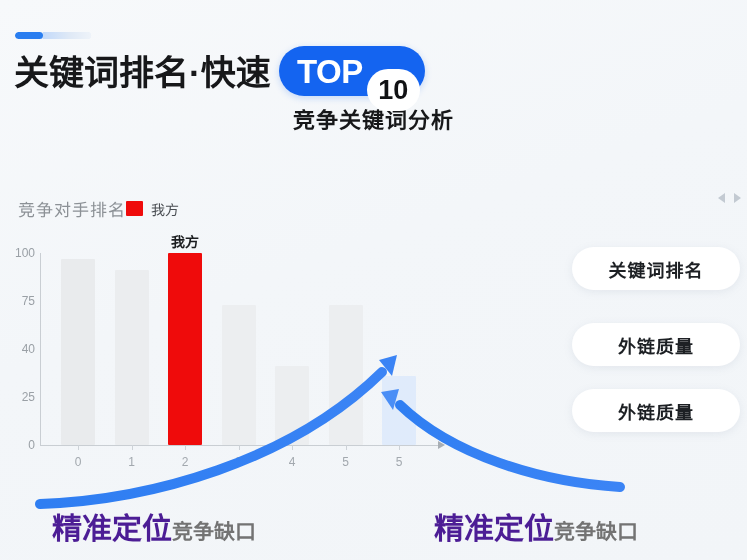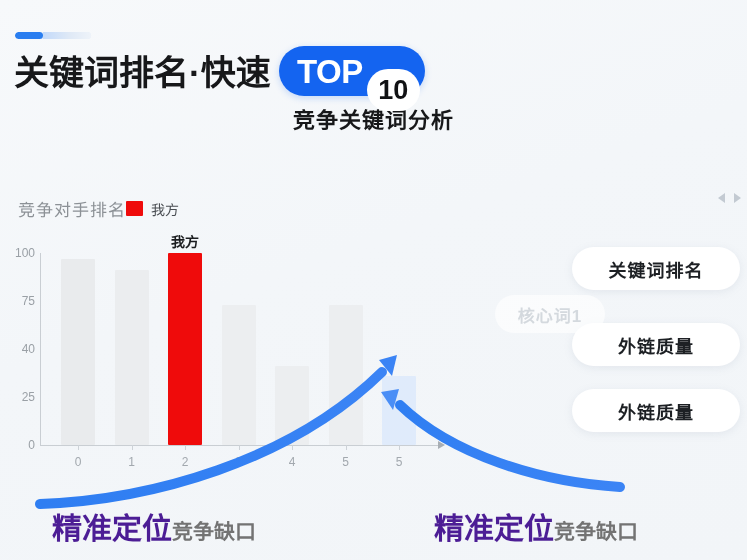--- a/index.html
+++ b/index.html
@@ -386,21 +386,20 @@
 <div id="dimension-panel">
   <div id="dimension-header">
     <span class="tri-left"></span>
     <span class="tri-right"></span>
   </div>
   <div id="pills-container">
       <div class="dim-pill" style="top: 62px;">关键词排名</div>
       <div class="dim-pill" style="top: 138px;">外链质量</div>
       <div class="dim-pill" style="top: 204px;">外链质量</div>
     </div>
-  <div id="ghost-pill">核心词1</div>
 </div>
 
 <svg id="arrow-overlay" viewBox="0 0 747 560" xmlns="http://www.w3.org/2000/svg">
   <defs>
     <linearGradient id="gradArrowA" x1="0" y1="1" x2="1" y2="0">
       <stop offset="0%" stop-color="#2f7ef2"></stop>
       <stop offset="100%" stop-color="#3b84f5"></stop>
     </linearGradient>
     <linearGradient id="gradArrowB" x1="1" y1="1" x2="0" y2="0">
       <stop offset="0%" stop-color="#3b84f5"></stop>

